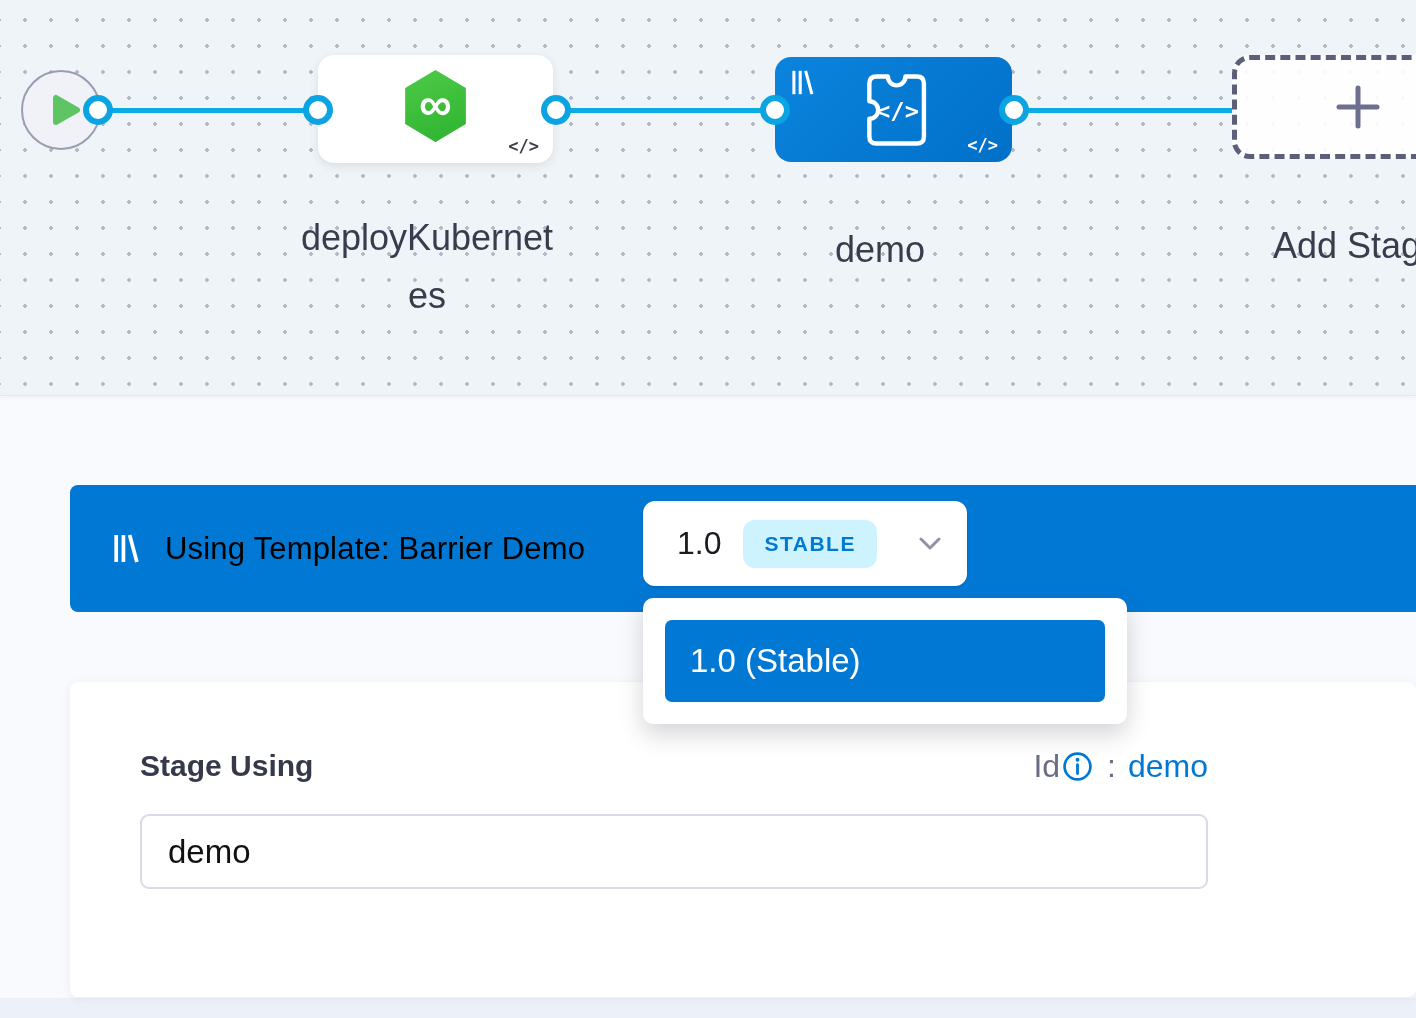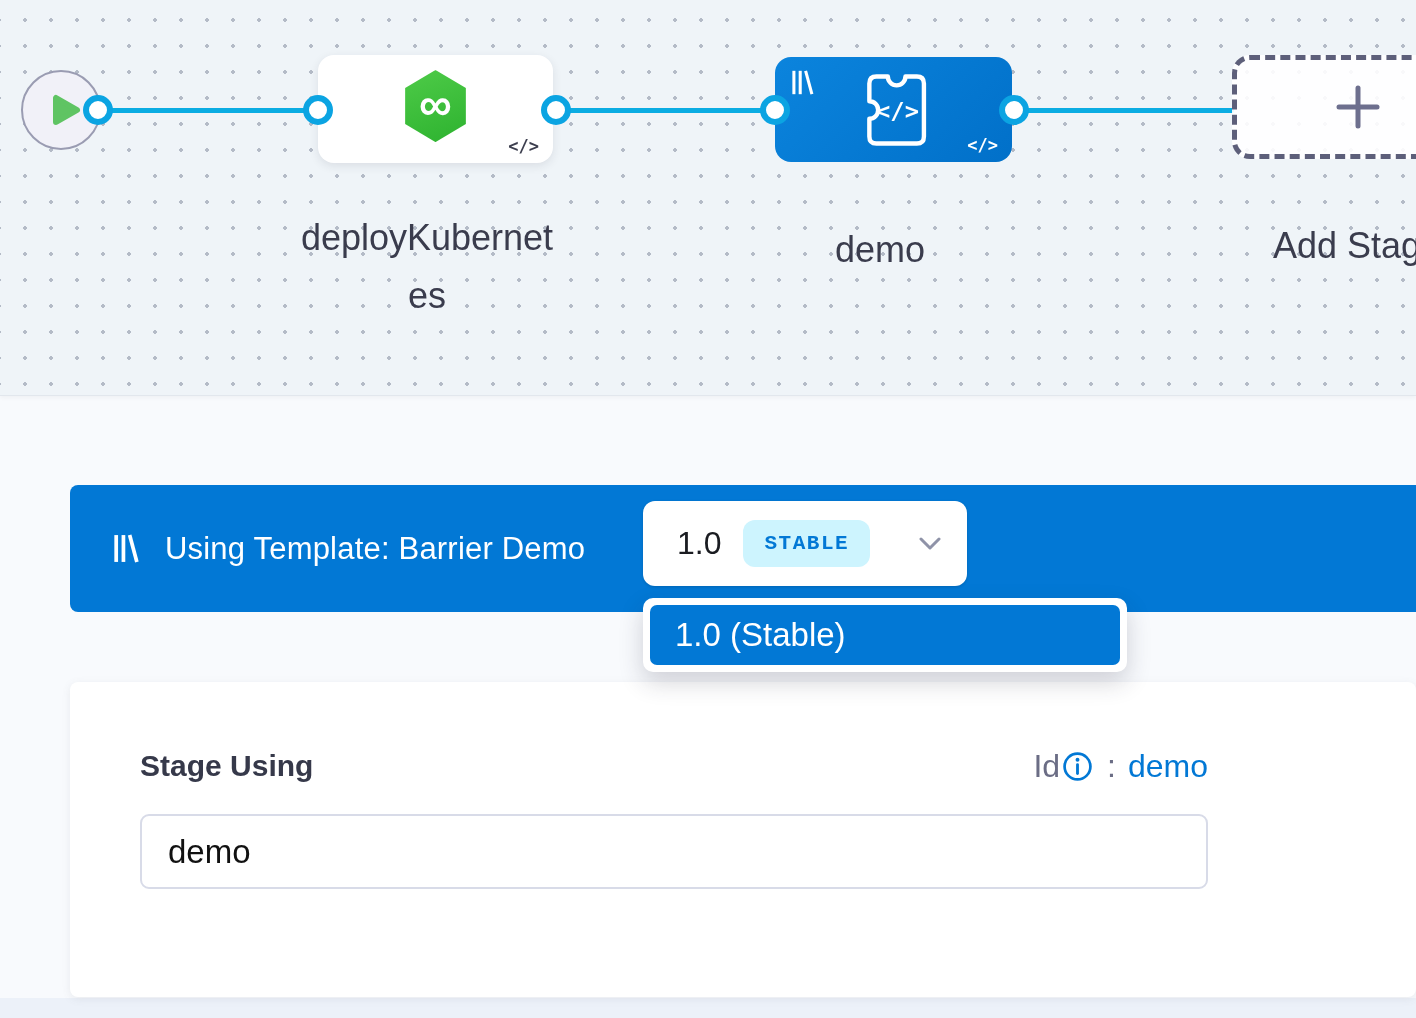--- a/index.html
+++ b/index.html
@@ -56,33 +56,33 @@
   .node-label { position:absolute; color:#3a3c4d; font-size:36px; font-weight:500;
     text-align:center; line-height:1.6; }
   .label-deploy { left:295px; top:209px; width:264px; overflow-wrap:anywhere;text-align:center; }
   .label-demo   { left:780px; top:221px; width:200px; }
   .label-add    { left:1225px; top:217px; width:264px; white-space:nowrap; }
 
   
   .banner { position:absolute; left:70px; top:485px; width:1346px; height:127px;
     background:#0278d5; border-radius:8px 0 0 8px;
     display:flex; align-items:center; padding-left:42px; }
-  .banner-text { color:#ffffff; font-size:31px; font-weight:500; margin-left:26px; letter-spacing:.2px; }
+  .banner-text { color:#000000; font-size:31px; font-weight:500; margin-left:26px; letter-spacing:.2px; }
 
   .version-box { position:absolute; left:573px; top:16px; width:324px; height:85px;
     background:#fff; border-radius:12px; display:flex; align-items:center;
     padding:0 26px 0 34px; cursor:pointer; box-shadow:0 1px 3px rgba(0,0,0,.15); }
   .version-num { font-size:32px; color:#1a1c21; }
   .stable-pill { margin-left:22px; background:#cdf4fe; color:#0278d5; font-size:21px;
-    font-weight:bold; letter-spacing:1.5px; padding:12px 21px; border-radius:12px;font-family:Liberation Mono, monospace; }
+    font-weight:bold; letter-spacing:1.5px; padding:12px 21px; border-radius:12px; }
   .chev { margin-left:auto; display:flex; }
 
   
-  .dropdown { position:absolute; left:643px; top:598px; width:484px; height:74px;
-    background:#fff; border-radius:10px; padding:7px; z-index:9;
+  .dropdown { position:absolute; left:643px; top:598px; width:484px; height:126px;
+    background:#fff; border-radius:10px; padding:22px; z-index:9;
     box-shadow:0 10px 24px rgba(40,41,61,.20); }
   .dropdown-item { width:100%; height:100%; background:#0278d5; border-radius:7px;
     display:flex; align-items:center; padding-left:25px; color:#fff; font-size:33px; cursor:pointer; }
 
   
   .form-card { position:absolute; left:70px; top:682px; width:1346px; height:315px;
     background:#fff; border-radius:8px; box-shadow:0 2px 8px rgba(96,97,112,.10);
     padding:62px 0 0 70px; z-index:2; }
   .form-row { width:1068px; display:flex; align-items:center; justify-content:space-between;
     height:44px; margin-bottom:26px; }

